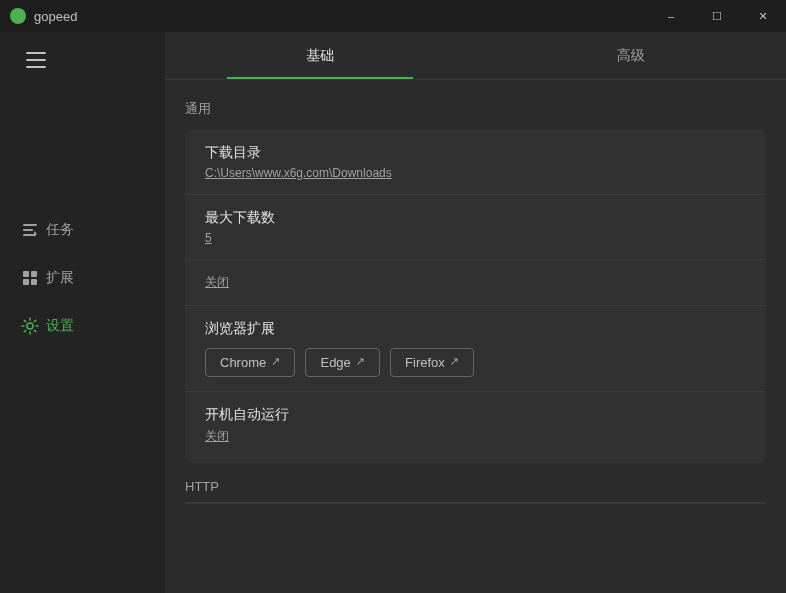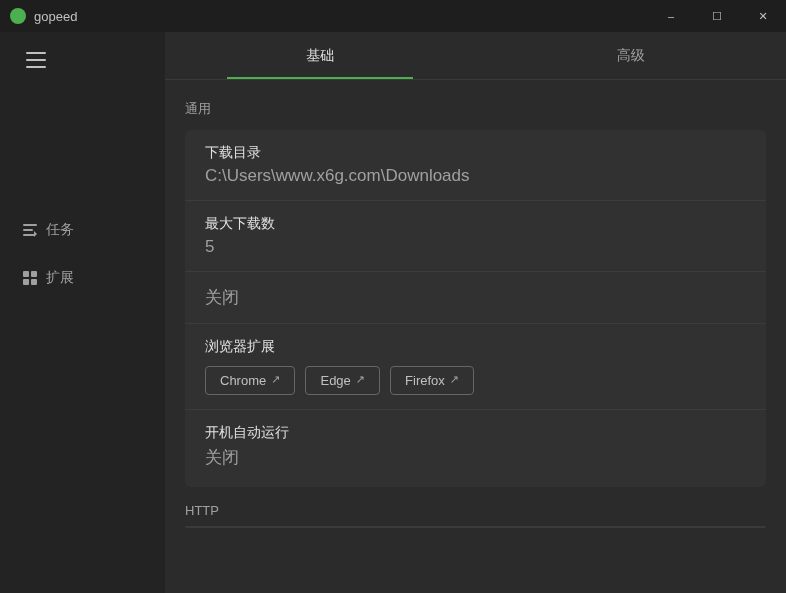--- a/index.html
+++ b/index.html
@@ -210,22 +210,23 @@
       border-bottom: none;
     }
 
     .setting-label {
       font-size: 14px;
       color: #e0e0e0;
       margin-bottom: 4px;
     }
 
     .setting-value {
-      font-size: 17px;
+      font-size: 12px;
       color: #a0a0a0;
+      text-decoration: underline;
     }
 
     .browser-buttons {
       display: flex;
       gap: 10px;
       margin-top: 10px;
     }
 
     .browser-btn {
       display: flex;
@@ -321,20 +322,29 @@
           <svg width="20" height="20" viewBox="0 0 20 20" fill="none">
             <rect x="3" y="3" width="6" height="6" rx="1" fill="#a0a0a0"></rect>
             <rect x="11" y="3" width="6" height="6" rx="1" fill="#a0a0a0"></rect>
             <rect x="3" y="11" width="6" height="6" rx="1" fill="#a0a0a0"></rect>
             <rect x="11" y="11" width="6" height="6" rx="1" fill="#a0a0a0"></rect>
           </svg>
         </div>
         <span class="sidebar-item-label">扩展</span>
       </div>
 
+      <div class="sidebar-item active">
+        <div class="sidebar-item-icon">
+          <svg width="20" height="20" viewBox="0 0 20 20" fill="none">
+            <circle cx="10" cy="10" r="3" stroke="#4caf50" stroke-width="1.5"></circle>
+            <path d="M10 2 L10 4 M10 16 L10 18 M2 10 L4 10 M16 10 L18 10 M4.22 4.22 L5.64 5.64 M14.36 14.36 L15.78 15.78 M4.22 15.78 L5.64 14.36 M14.36 5.64 L15.78 4.22" stroke="#4caf50" stroke-width="1.5" stroke-linecap="round"></path>
+          </svg>
+        </div>
+        <span class="sidebar-item-label" style="color:#4caf50;">设置</span>
+      </div>
     </div>
   </div>
 
   <div class="content-area">
 
     <div class="top-tabs">
       <div class="tab active">
         <span>基础</span>
       </div>
       <div class="tab">

